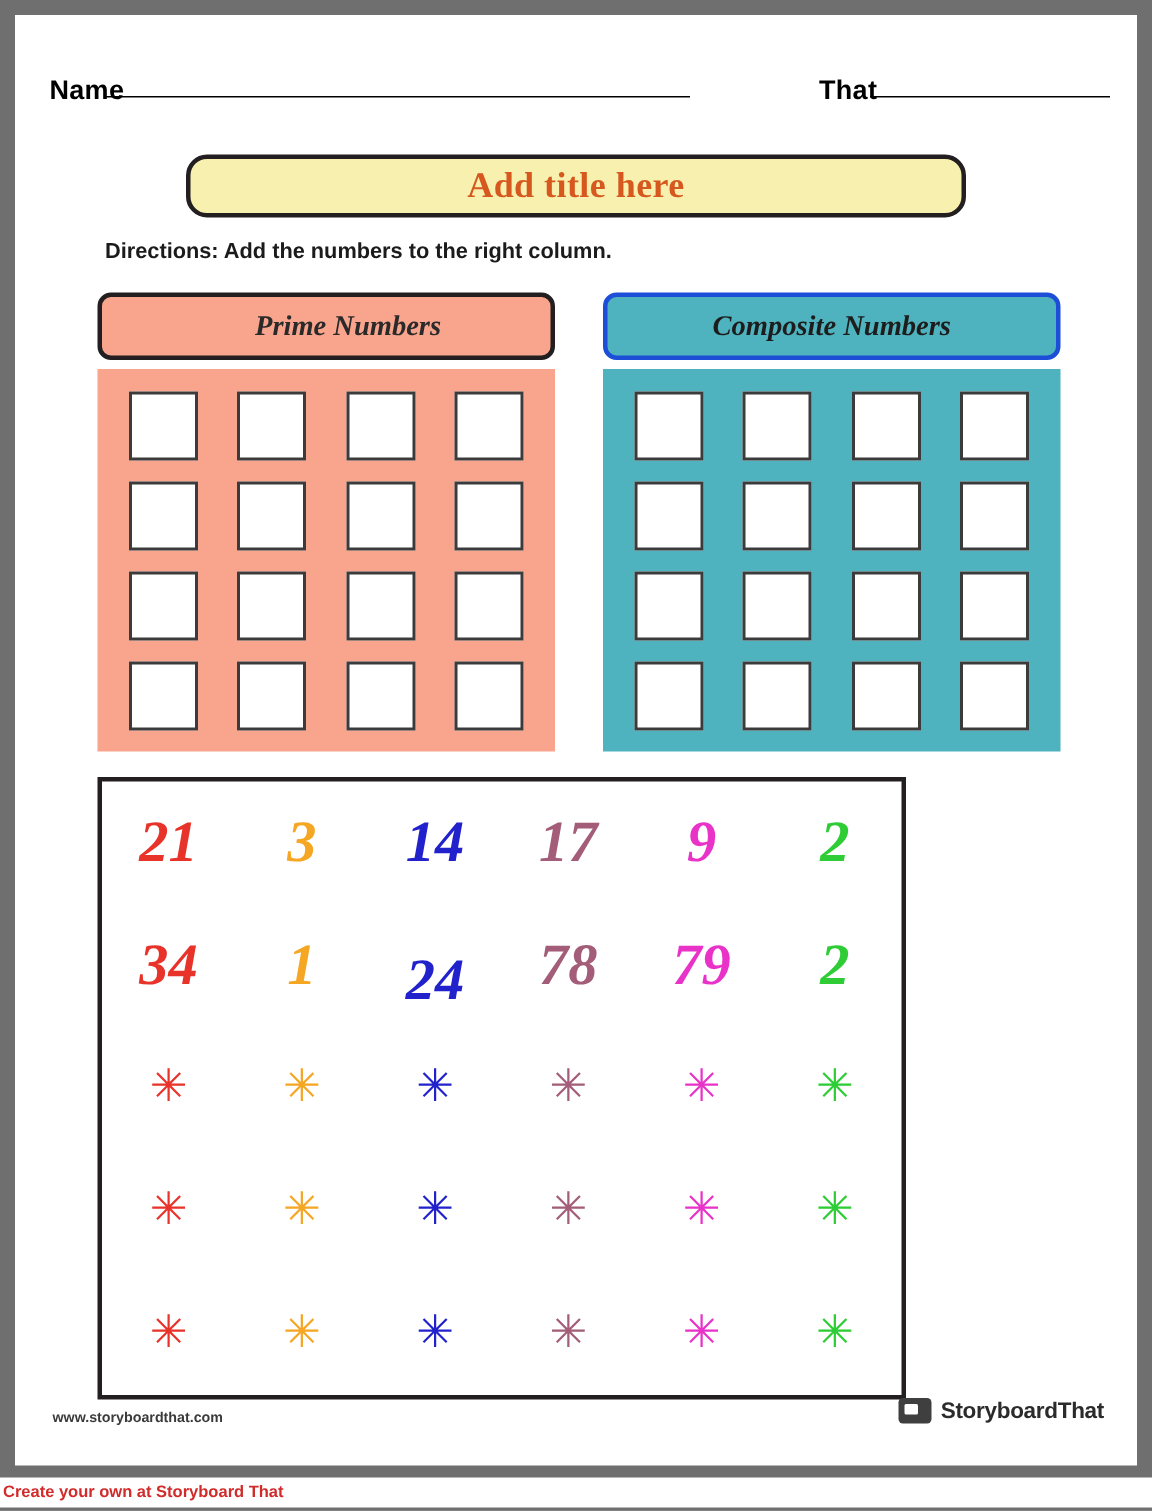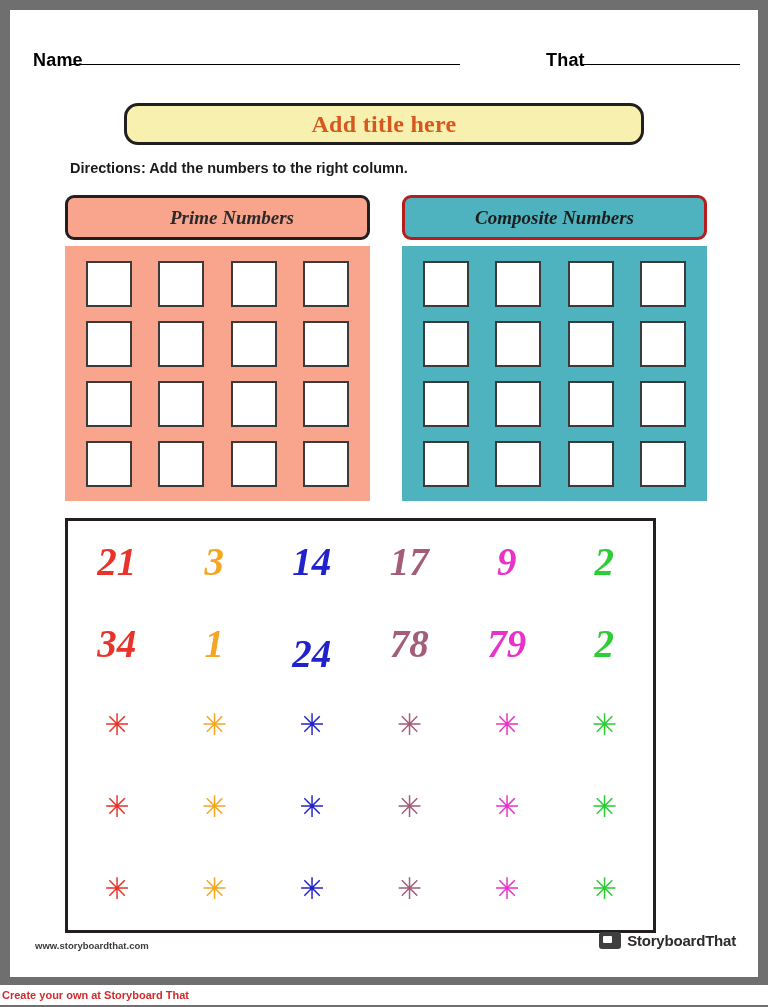--- a/index.html
+++ b/index.html
@@ -105,21 +105,21 @@
     align-items: center;
     justify-content: center;
   }
   .col-header-prime {
     background: #f9a48c;
     border: 3px solid #231f20;
     padding-left: 29px;
   }
   .col-header-composite {
     background: #4fb3bf;
-    border: 3px solid #b91c1c;
+    border: 3px solid #1d4ed8;
   }
   .col-header-text {
     font-family: "Liberation Serif", serif;
     font-style: italic;
     font-weight: bold;
     font-size: 19px;
     color: #2a2a2a;
   }
   .col-header-composite .col-header-text { color: #1d1d1d; }
 
@@ -143,21 +143,21 @@
     background: #ffffff;
     border: 2px solid #3b3b3b;
     box-sizing: border-box;
   }
 
   
   .bank {
     position: absolute;
     left: 55px;
     top: 508px;
-    width: 591px;
+    width: 539px;
     height: 415px;
     background: #ffffff;
     border: 3px solid #231f20;
     box-sizing: border-box;
   }
   .bank-grid {
     position: absolute;
     left: 0; top: 0;
     width: 100%;
     height: 100%;

